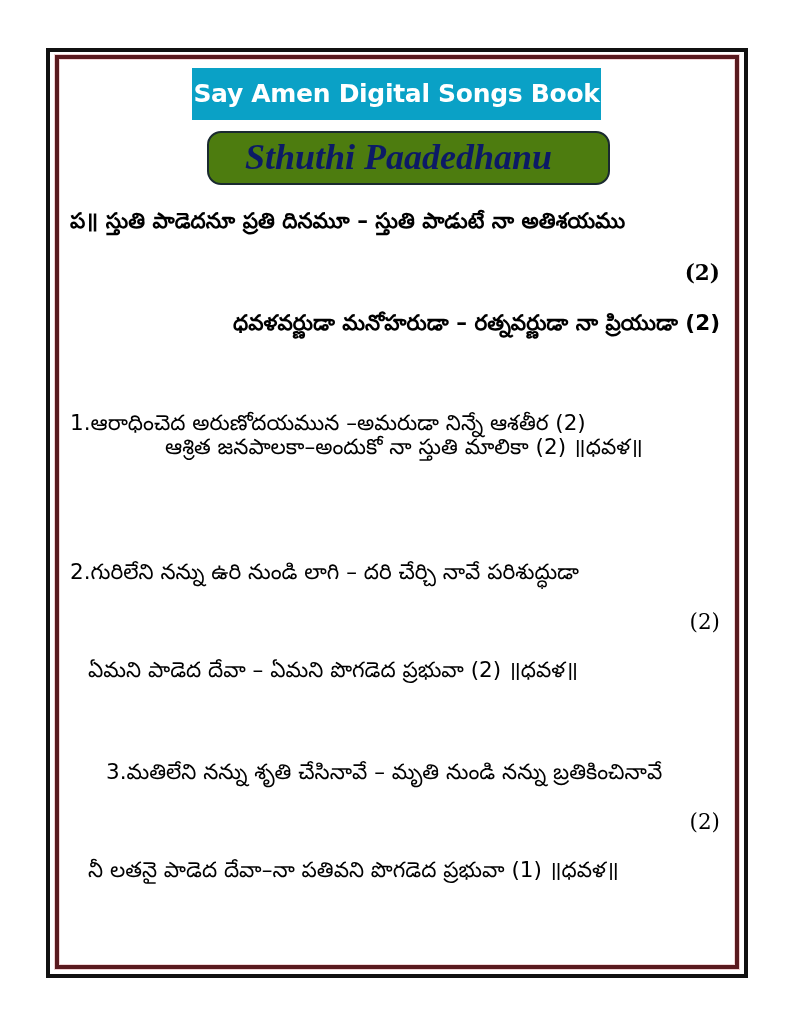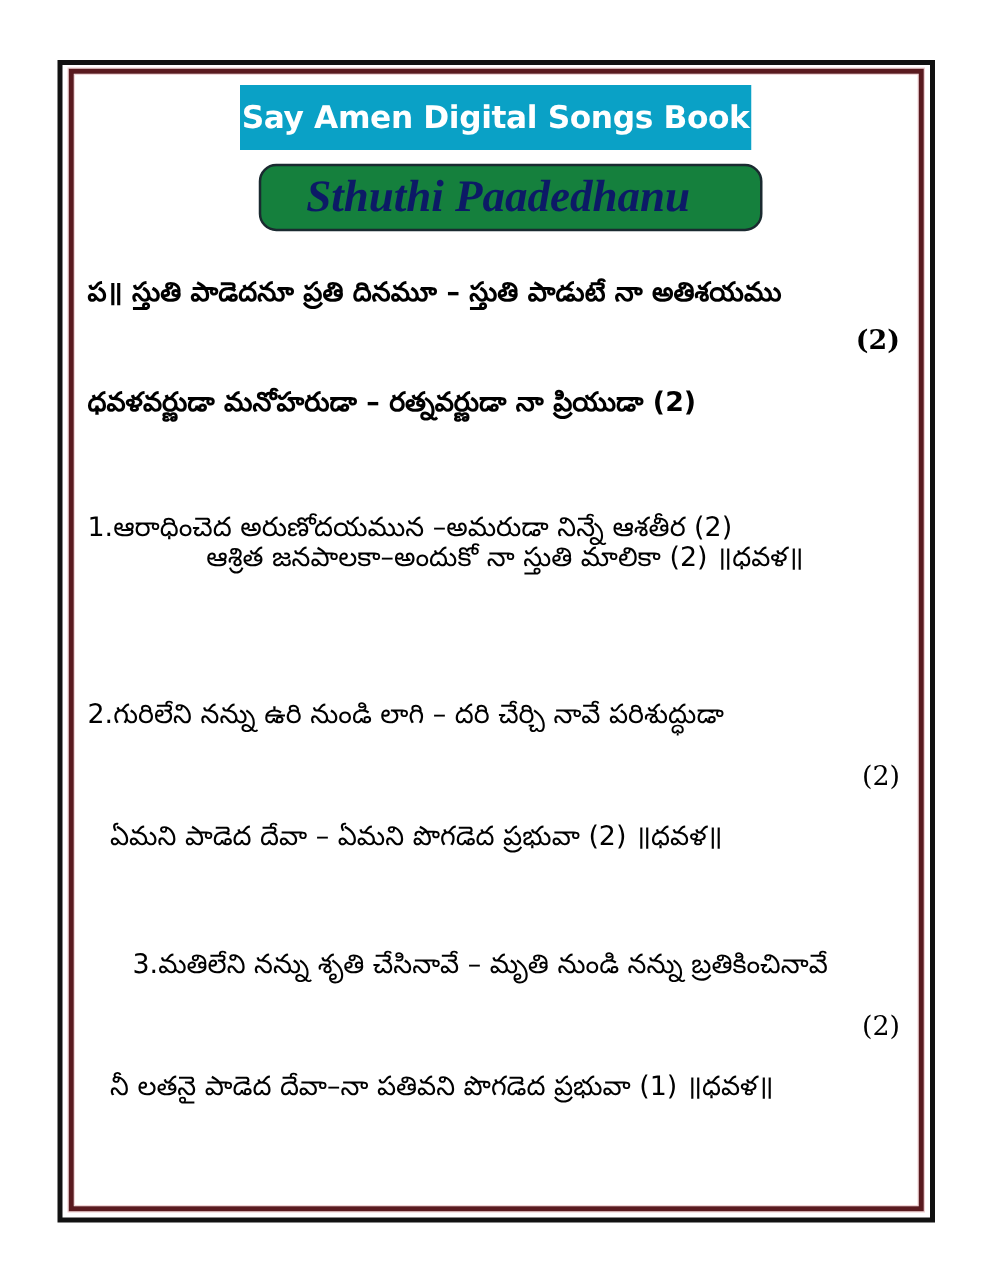--- a/index.html
+++ b/index.html
@@ -50,21 +50,21 @@
       text-align: center;
       letter-spacing: -0.3px;
     }
     .title-box {
       position: absolute;
       left: 207px;
       top: 131px;
       width: 403px;
       height: 54px;
       box-sizing: border-box;
-      background: #15803d;
+      background: #4d7c0f;
       border: 2px solid #1a2a30;
       border-radius: 14px;
       text-align: center;
       line-height: 48px;
       color: #0c1a66;
       font-family: "Liberation Serif", serif;
       font-style: italic;
       font-weight: bold;
       font-size: 36px;
       padding-right: 20px;
@@ -73,35 +73,35 @@
       position: absolute;
       left: 70px;
       width: 650px;
       font-family: "DejaVu Sans", sans-serif;
       font-size: 21.5px;
       white-space: nowrap;
       line-height: 30px;
     }
     .bold { font-weight: bold; }
     .right { text-align: right; }
-    .center { text-align: left; }
+    .center { text-align: right; }
     .indent { padding-left: 18px; box-sizing: border-box; }
     .num { font-family: "DejaVu Serif", serif; }
   </style>
 </head>
 <body>
 
 <div class="outer-border"></div>
 <div class="inner-border"></div>
 
 <div class="header-bar">Say Amen Digital Songs Book</div>
 <div class="title-box">Sthuthi Paadedhanu</div>
 
 <div>
-  <div class="line bold" style="top:220px;">ప॥ స్తుతి పాడెదనూ ప్రతి దినమూ – స్తుతి పాడుటే నా అతిశయము</div>
+  <div class="line bold" style="top:206px;">ప॥ స్తుతి పాడెదనూ ప్రతి దినమూ – స్తుతి పాడుటే నా అతిశయము</div>
   <div class="line bold right num" style="top:258px;">(2)</div>
   <div class="line bold center" style="top:308px;">ధవళవర్ణుడా మనోహరుడా – రత్నవర్ణుడా నా ప్రియుడా (2)</div>
 </div>
 
 <div>
   <div class="line" style="top:408px;">1.ఆరాధించెద అరుణోదయమున –అమరుడా నిన్నే ఆశతీర (2)</div>
   <div class="line indent" style="top:432px;text-align:center;">ఆశ్రిత జనపాలకా–అందుకో నా స్తుతి మాలికా (2) ॥ధవళ॥</div>
 </div>
 
 <div>

